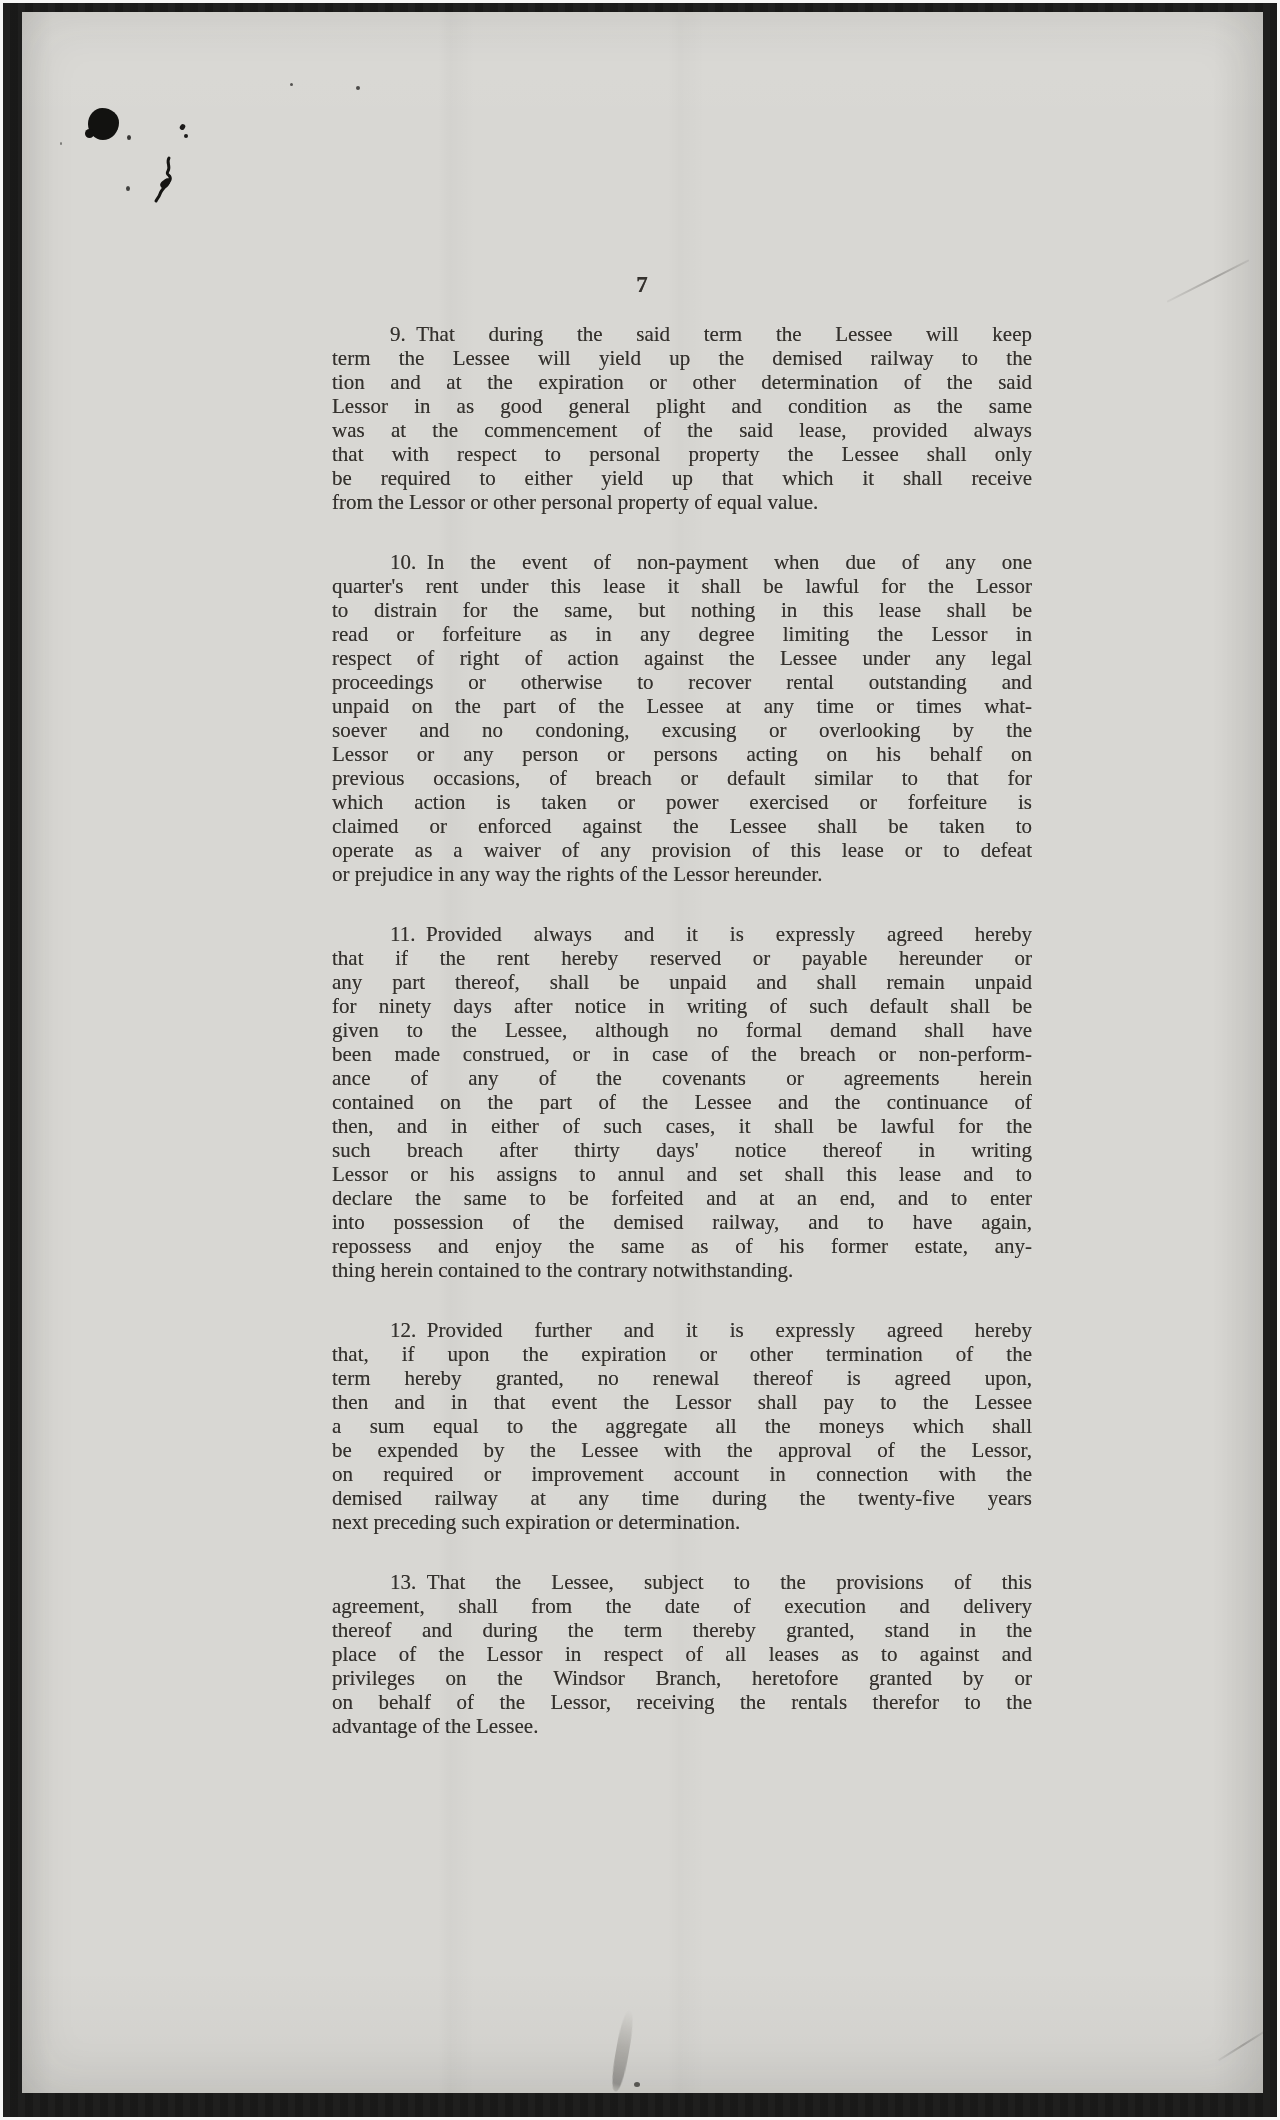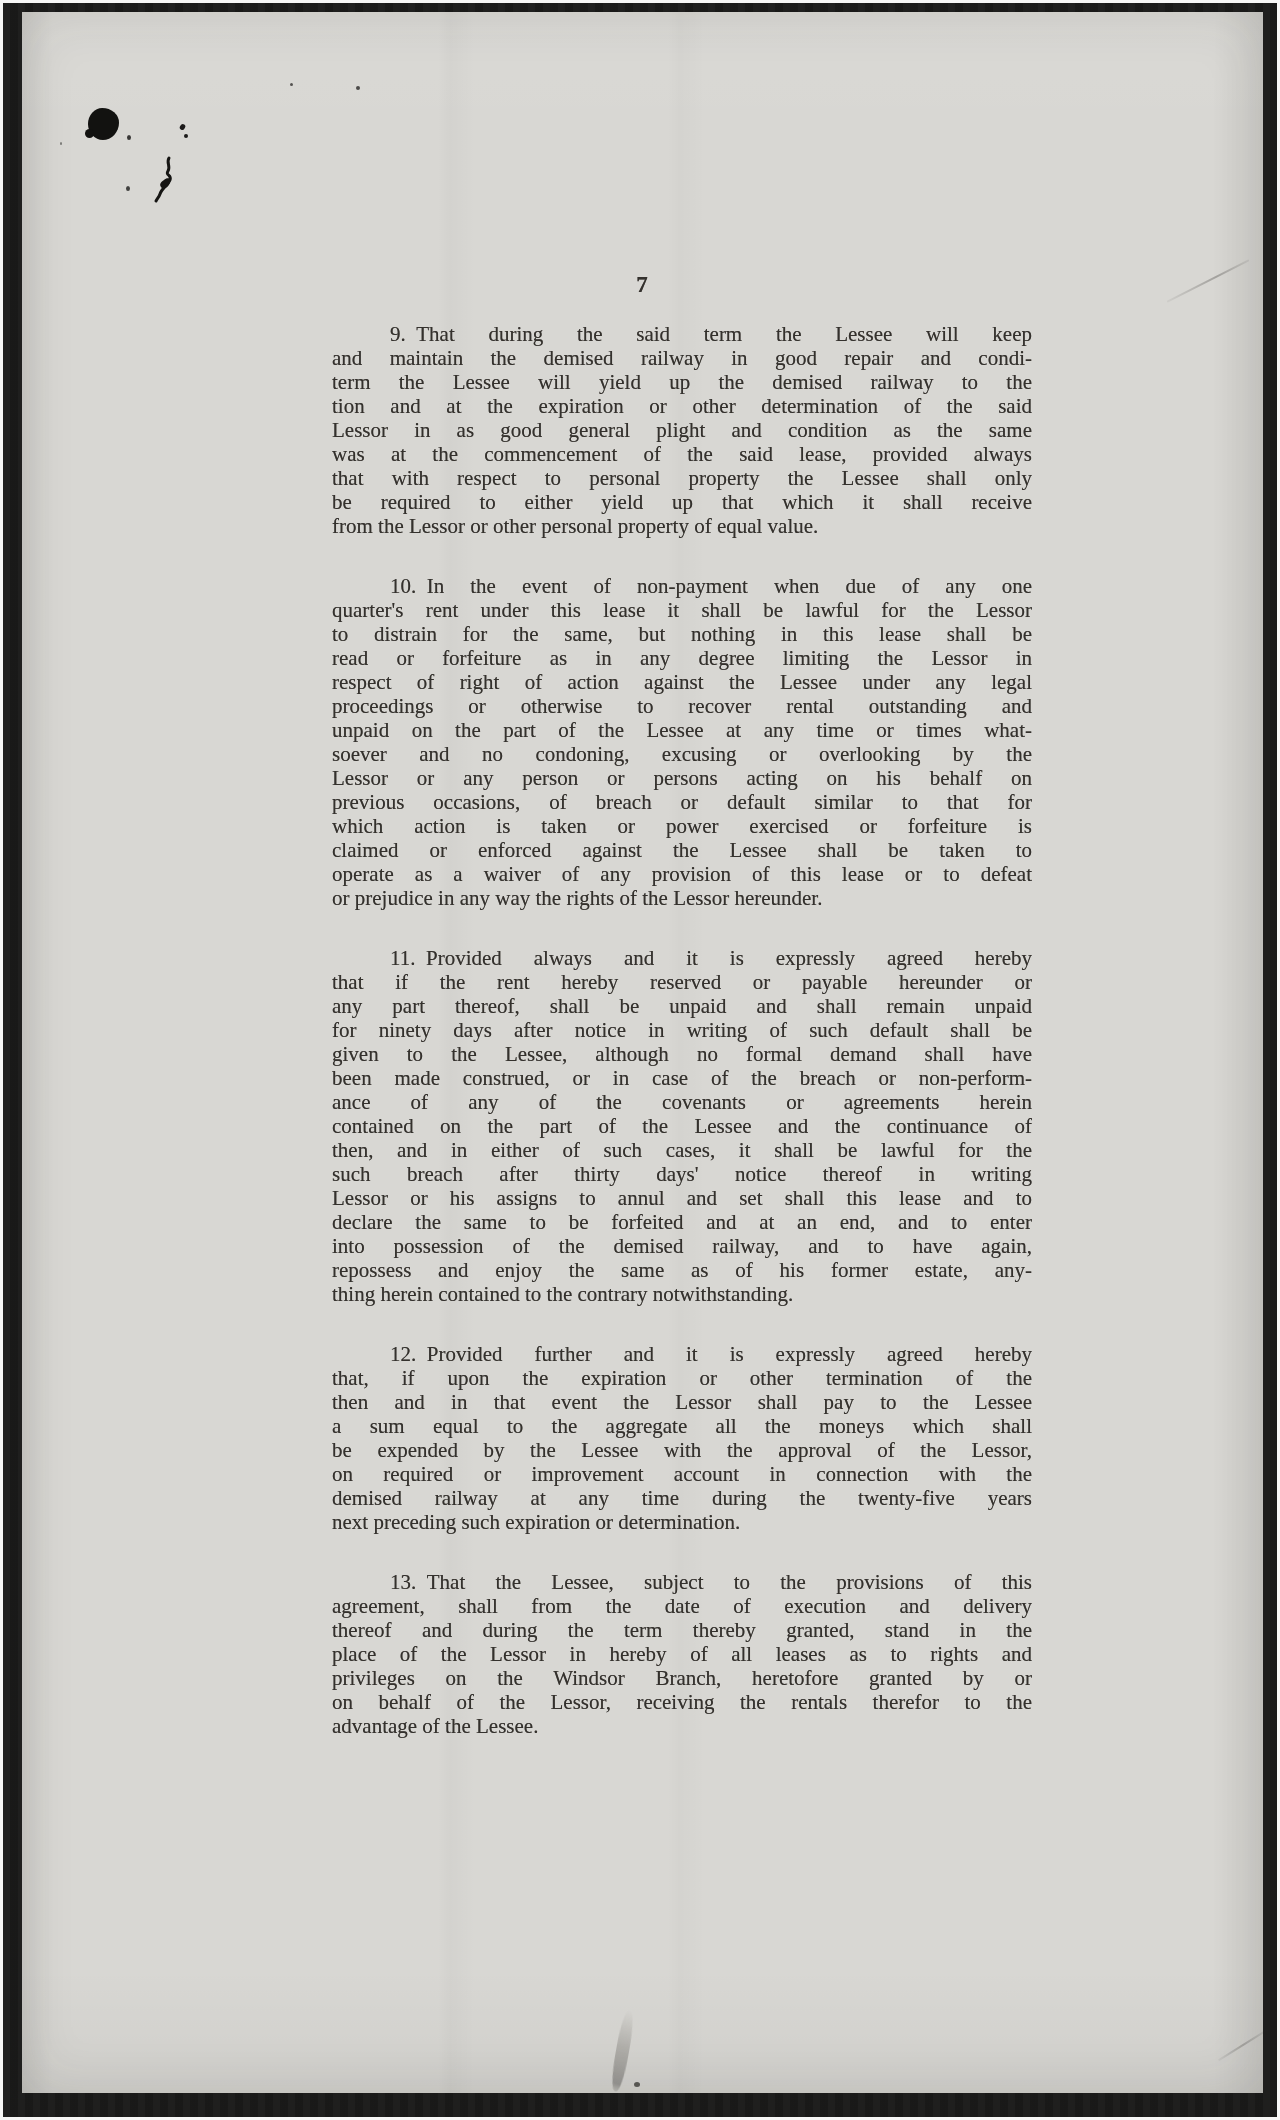--- a/index.html
+++ b/index.html
@@ -154,21 +154,20 @@
     <div class="crease top-right"></div>
     <div class="crease bottom-right"></div>
     <div class="smudge"></div>
     <div class="smudge-dot"></div>
 
     <div class="page-number">7</div>
 
     <div class="content">
         <div class="para">
           <div class="line first">9. That during the said term the Lessee will keep</div>
-          <div class="line">and maintain the demised railway in good repair and condi-</div>
           <div class="line">term the Lessee will yield up the demised railway to the</div>
           <div class="line">tion and at the expiration or other determination of the said</div>
           <div class="line">Lessor in as good general plight and condition as the same</div>
           <div class="line">was at the commencement of the said lease, provided always</div>
           <div class="line">that with respect to personal property the Lessee shall only</div>
           <div class="line">be required to either yield up that which it shall receive</div>
           <div class="line last">from the Lessor or other personal property of equal value.</div>
         </div>
         <div class="para">
           <div class="line first">10. In the event of non-payment when due of any one</div>
@@ -199,31 +198,32 @@
           <div class="line">such breach after thirty days' notice thereof in writing</div>
           <div class="line">Lessor or his assigns to annul and set shall this lease and to</div>
           <div class="line">declare the same to be forfeited and at an end, and to enter</div>
           <div class="line">into possession of the demised railway, and to have again,</div>
           <div class="line">repossess and enjoy the same as of his former estate, any-</div>
           <div class="line last">thing herein contained to the contrary notwithstanding.</div>
         </div>
         <div class="para">
           <div class="line first">12. Provided further and it is expressly agreed hereby</div>
           <div class="line">that, if upon the expiration or other termination of the</div>
+          <div class="line">term hereby granted, no renewal thereof is agreed upon,</div>
           <div class="line">then and in that event the Lessor shall pay to the Lessee</div>
           <div class="line">a sum equal to the aggregate all the moneys which shall</div>
           <div class="line">be expended by the Lessee with the approval of the Lessor,</div>
           <div class="line">on required or improvement account in connection with the</div>
           <div class="line">demised railway at any time during the twenty-five years</div>
           <div class="line last">next preceding such expiration or determination.</div>
         </div>
         <div class="para">
           <div class="line first">13. That the Lessee, subject to the provisions of this</div>
           <div class="line">agreement, shall from the date of execution and delivery</div>
           <div class="line">thereof and during the term thereby granted, stand in the</div>
-          <div class="line">place of the Lessor in hereby of all leases as to rights and</div>
+          <div class="line">place of the Lessor in respect of all leases as to against and</div>
           <div class="line">privileges on the Windsor Branch, heretofore granted by or</div>
           <div class="line">on behalf of the Lessor, receiving the rentals therefor to the</div>
           <div class="line last">advantage of the Lessee.</div>
         </div>
       </div>
   </div>
 </div>
 
 </body></html>

